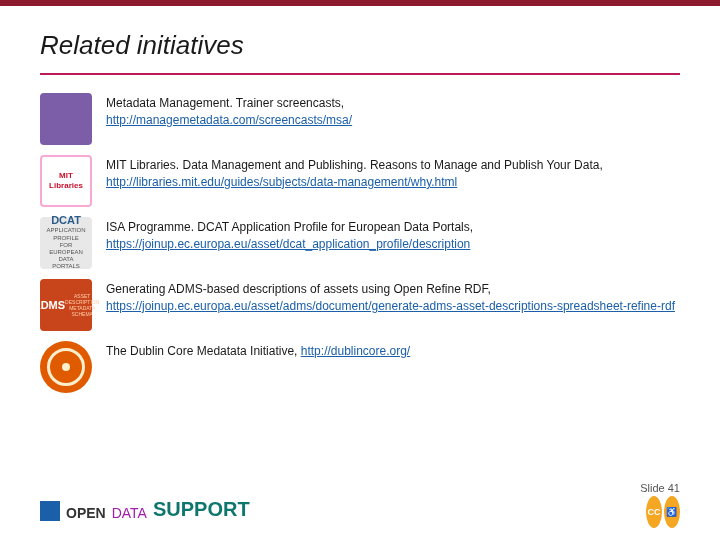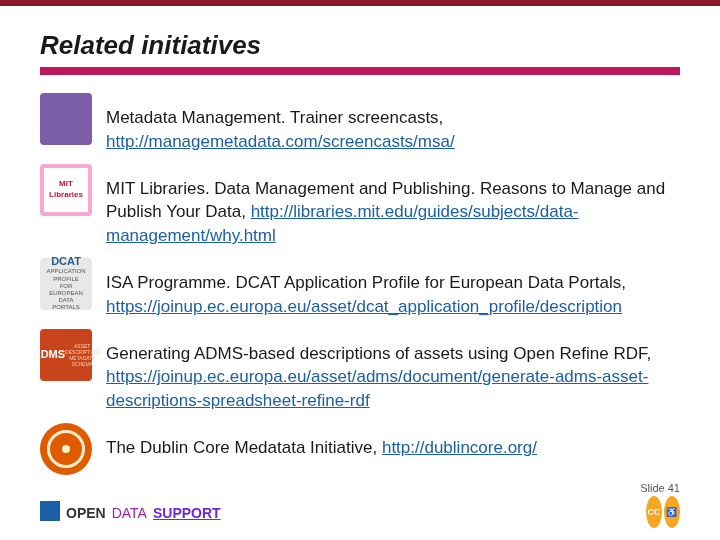--- a/index.html
+++ b/index.html
@@ -25,25 +25,25 @@
       top: 0;
       left: 0;
       right: 0;
       height: 6px;
       background: #8b1a2e;
     }
 
     h1 {
       font-size: 26px;
       font-style: italic;
-      font-weight: bold;
+      font-weight: normal;
       color: #1a1a1a;
       margin-bottom: 18px;
-      padding-bottom: 6px;
-      border-bottom: 8px solid #be185d;
+      padding-bottom: 12px;
+      border-bottom: 2px solid #be185d;
     }
 
     .items-list {
       list-style: none;
       display: flex;
       flex-direction: column;
       gap: 10px;
     }
 
     .item {
@@ -144,26 +144,25 @@
     }
 
     .dublin-dot {
       width: 8px;
       height: 8px;
       border-radius: 50%;
       background: #ffeecc;
     }
 
     .item-text {
-      font-size: 17px;
+      font-size: 12px;
       color: #1a1a1a;
       line-height: 1.4;
       flex: 1;
       padding-top: 2px;
-      margin-top: 11px;
     }
 
     .item-text a {
       color: #1a5fa8;
       text-decoration: underline;
     }
 
     .slide-number {
       font-size: 11px;
       color: #555;
@@ -184,21 +183,21 @@
       align-items: center;
       justify-content: center;
       font-size: 9px;
       color: white;
       font-weight: bold;
     }
 
     
     .mit-icon {
       background: white;
-      border: 4px solid #f9a8d4;
+      border: 2px solid #f9a8d4;
       padding: 2px 4px;
       display: flex;
       align-items: center;
       justify-content: center;
     }
 
     .mit-text {
       font-size: 8px;
       color: #c8102e;
       font-weight: bold;
@@ -235,24 +234,23 @@
     }
 
     .logo-text-data {
       font-size: 14px;
       font-weight: normal;
       color: #a21caf;
       margin-top: 16px;
     }
 
     .logo-text-support {
-      font-size: 14px;
-      font-weight: bold;
-      color: #6d28d9;
-      text-decoration: underline;
+      font-size: 20px;
+      font-weight: bold;
+      color: #0f766e;
     }
 
     .slide-info {
       display: flex;
       flex-direction: column;
       align-items: flex-end;
       gap: 2px;
     }
   </style>
 </head>

